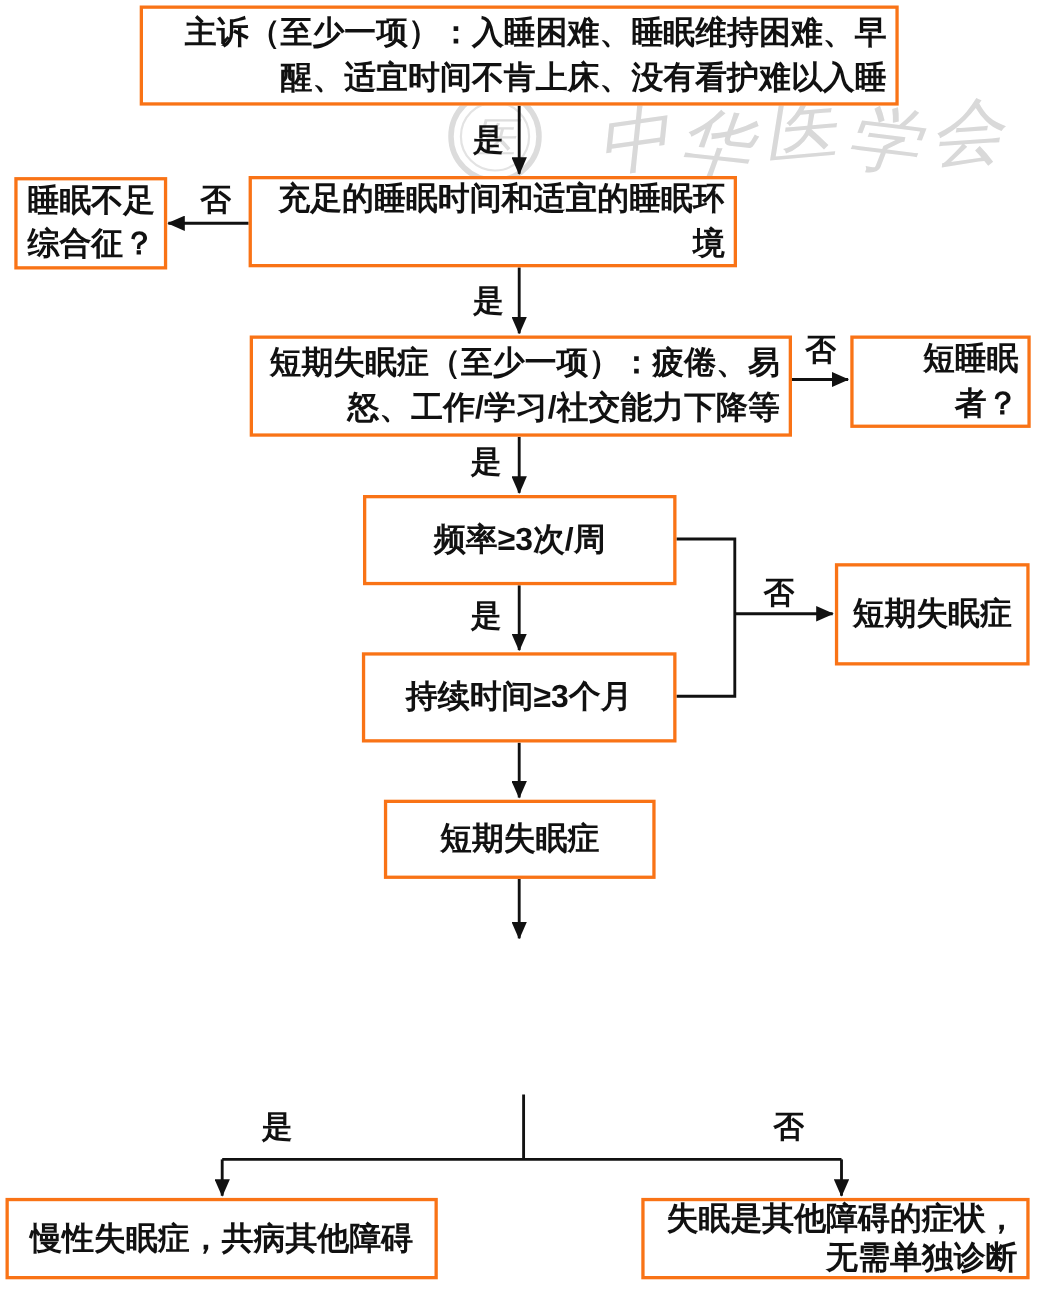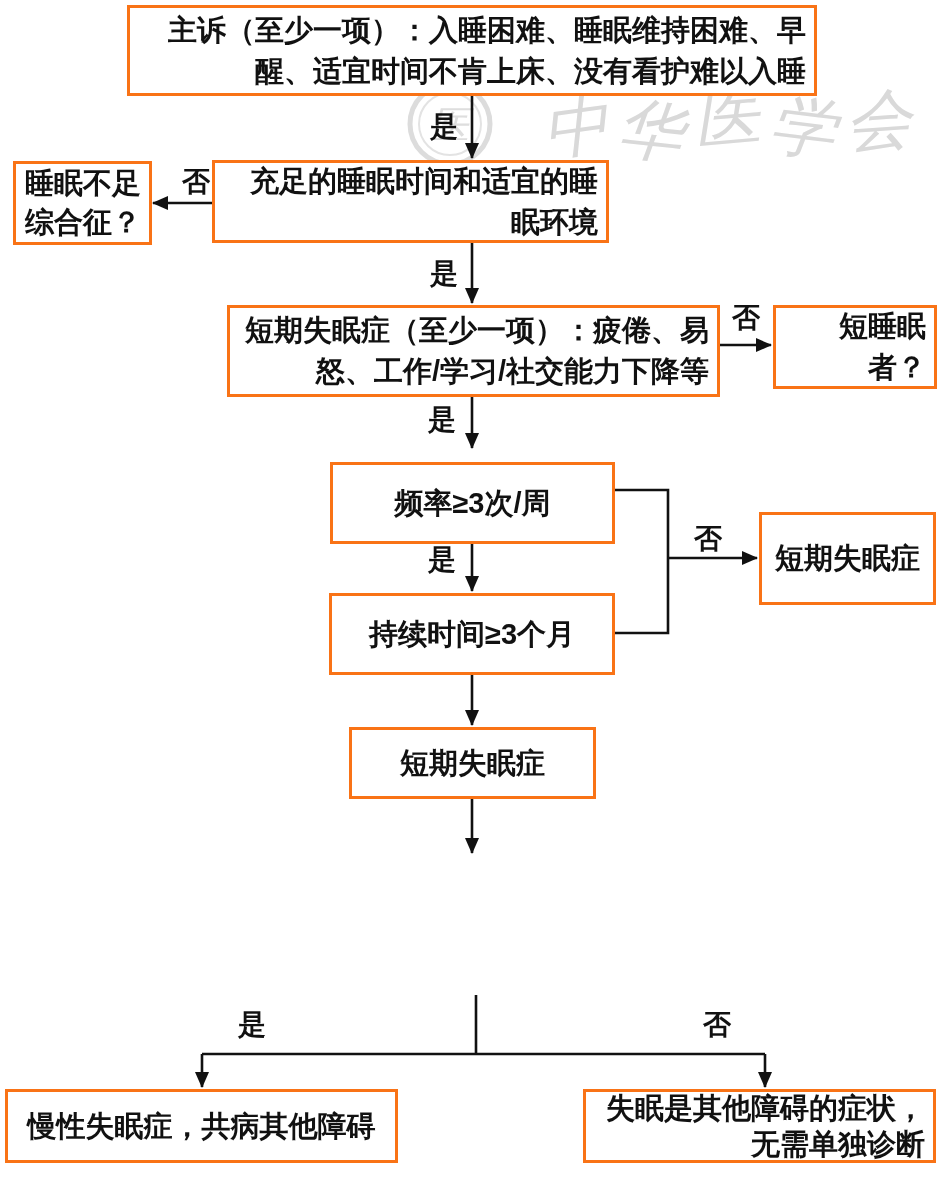--- a/index.html
+++ b/index.html
@@ -61,27 +61,27 @@
       <path d="M476,995 V1054 M202,1054 H765"></path>
       <path d="M202,1054 V1087" marker-end="url(#arrow)"></path>
       <path d="M765,1054 V1087" marker-end="url(#arrow)"></path>
     </g>
   </svg>
 
   <div class="node" style="left:127px;top:5px;width:690px;height:91px;">主诉（至少一项）：入睡困难、睡眠维持困难、早醒、适宜时间不肯上床、没有看护难以入睡</div>
 
   <div class="node" style="left:13px;top:161px;width:139px;height:84px;line-height:1.35;">睡眠不足综合征？</div>
 
-  <div class="node" style="left:212px;top:160px;width:397px;height:83px;">充足的睡眠时间和适宜的睡眠环境</div>
+  <div class="node" style="left:226px;top:160px;width:444px;height:83px;">充足的睡眠时间和适宜的睡眠环境</div>
 
   <div class="node" style="left:227px;top:305px;width:493px;height:92px;">短期失眠症（至少一项）：疲倦、易怒、工作/学习/社交能力下降等</div>
 
   <div class="node" style="left:773px;top:305px;width:164px;height:84px;">短睡眠者？</div>
 
-  <div class="node" style="left:330px;top:450px;width:285px;height:82px;margin-top:12px;">频率≥3次/周</div>
+  <div class="node" style="left:330px;top:450px;width:285px;height:82px;">频率≥3次/周</div>
 
   <div class="node" style="left:329px;top:593px;width:286px;height:82px;">持续时间≥3个月</div>
 
   <div class="node" style="left:759px;top:512px;width:177px;height:93px;">短期失眠症</div>
 
   <div class="node" style="left:349px;top:727px;width:247px;height:72px;">短期失眠症</div>
 
 
   <div class="node" style="left:5px;top:1089px;width:393px;height:74px;">慢性失眠症，共病其他障碍</div>
 

